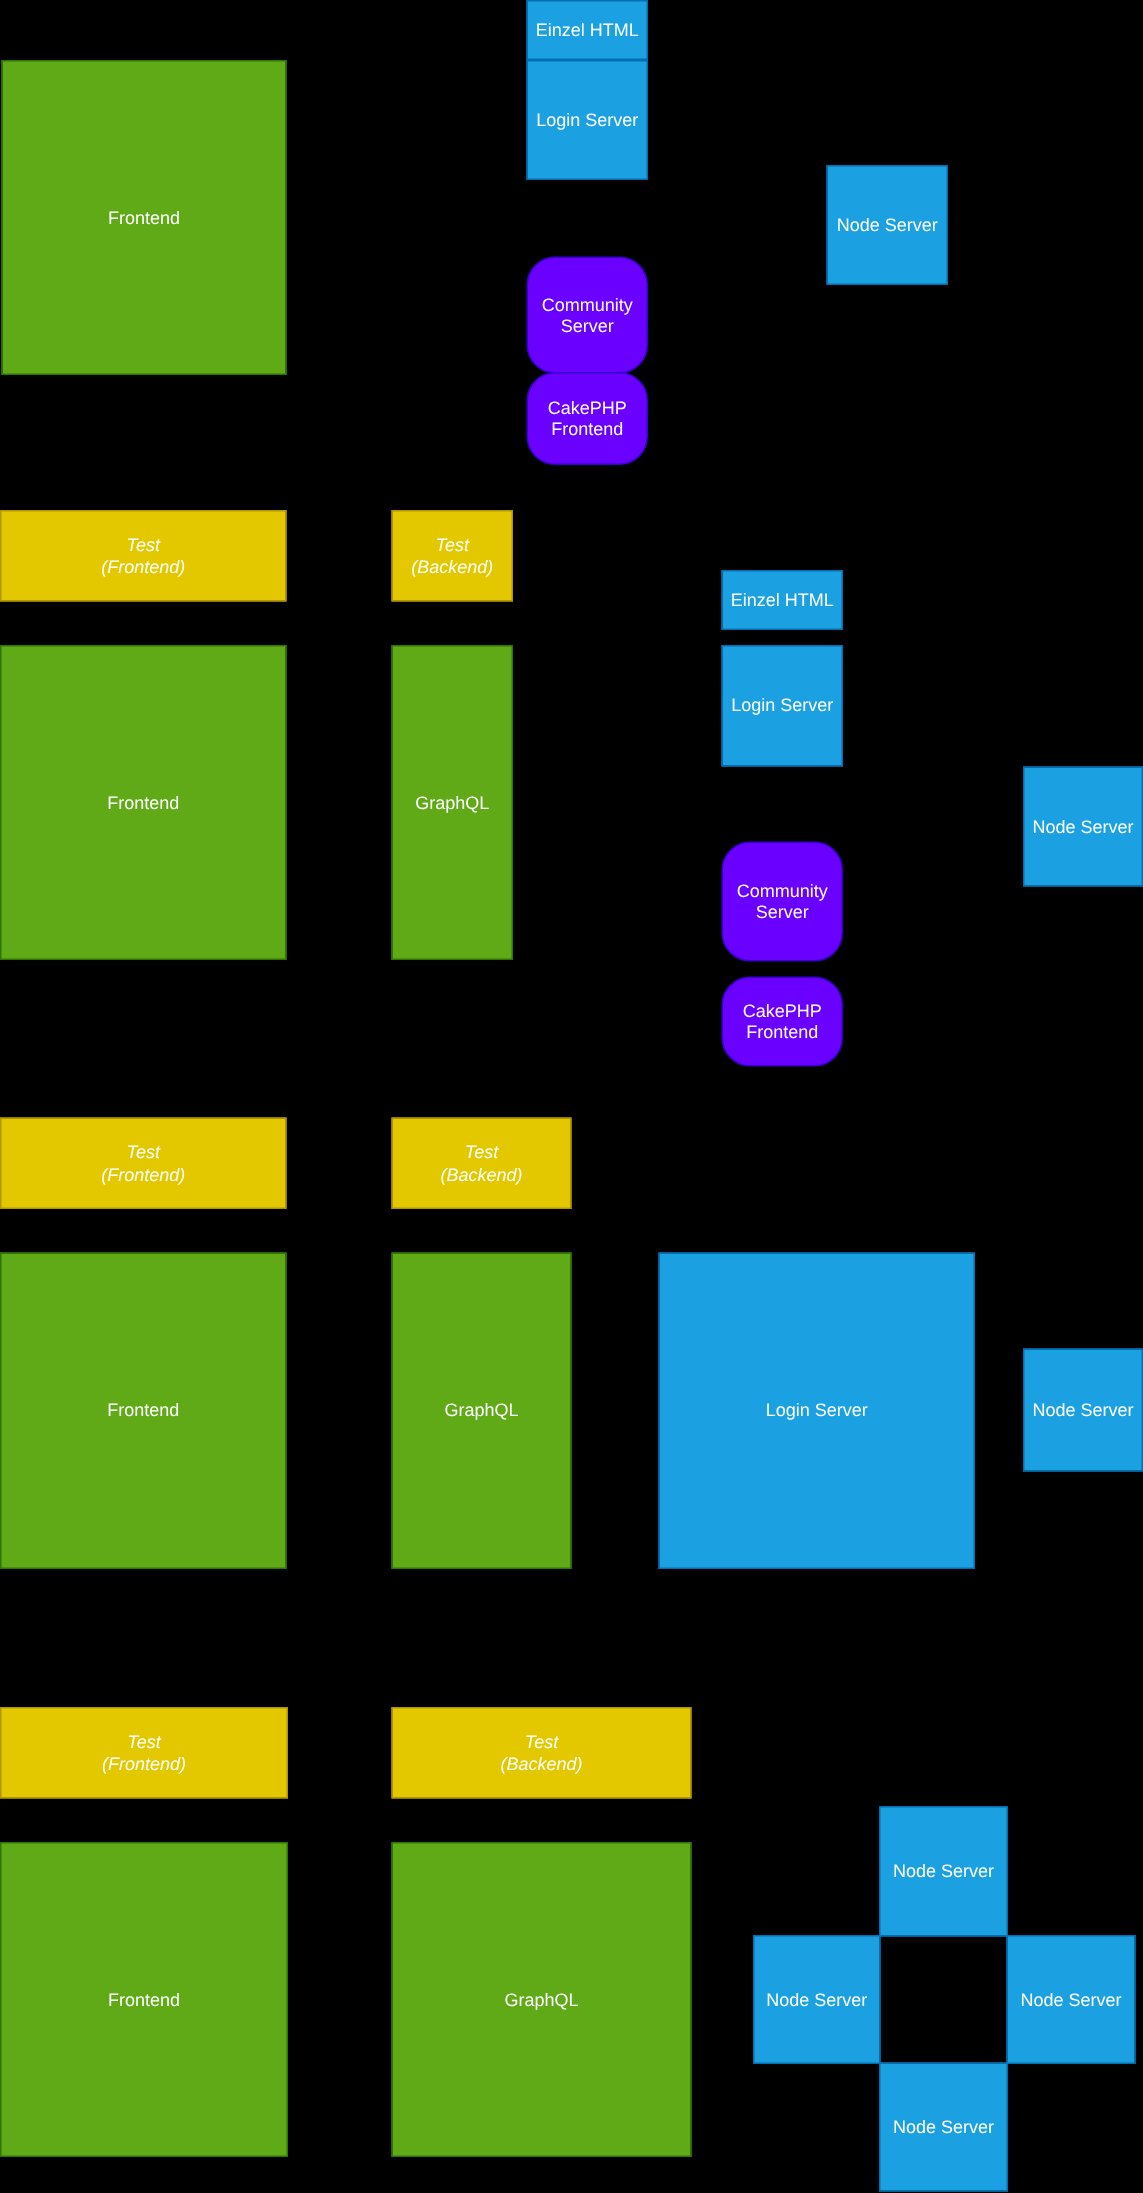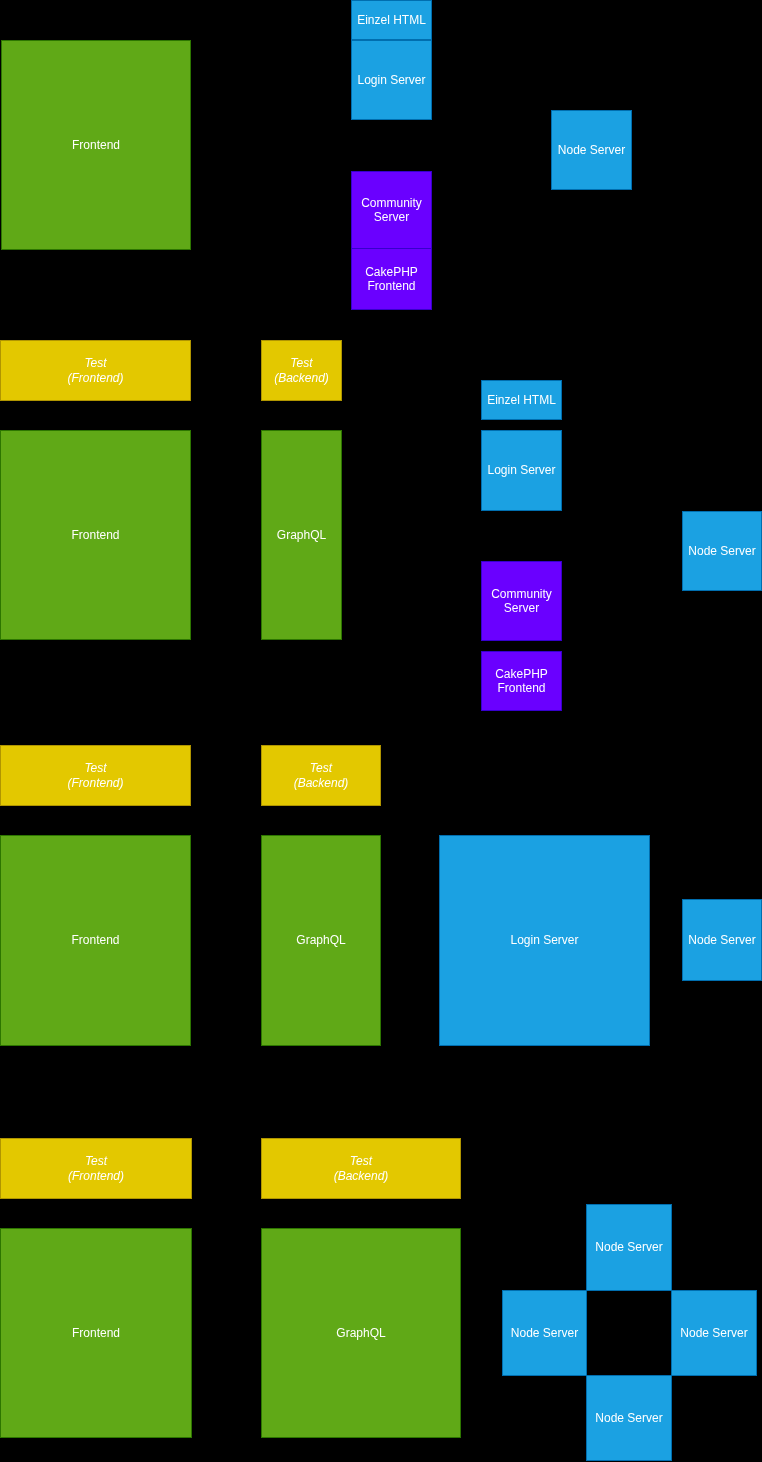--- a/index.html
+++ b/index.html
@@ -22,21 +22,21 @@
   }
   .node .lbl {
     color: var(--text-color, #fff);
     font-size: 12px;
     line-height: 1.2;
     white-space: pre-line;
     pointer-events: none;
   }
   .c-green  { background: var(--green-fill, #60A917);  border-color: var(--green-stroke, #2D7600); }
   .c-blue   { background: var(--blue-fill, #1BA1E2);   border-color: var(--blue-stroke, #006EAF); }
-  .c-purple { background: var(--purple-fill, #6A00FF); border-color: var(--purple-stroke, #3700CC); }
+  .c-purple { background: var(--purple-fill, #6A00FF); border-color: var(--purple-stroke, #3700CC); border-radius: 19px; }
   .c-yellow { background: var(--yellow-fill, #E3C800); border-color: var(--yellow-stroke, #B09500); font-style: italic; }
 </style>
 </head>
 <body>
 
 <div id="canvas">
 
   <div class="node c-green" style="left:1px;   top:40px;   width:190px; height:210px;">
       <span class="lbl">Frontend</span>
     </div>

